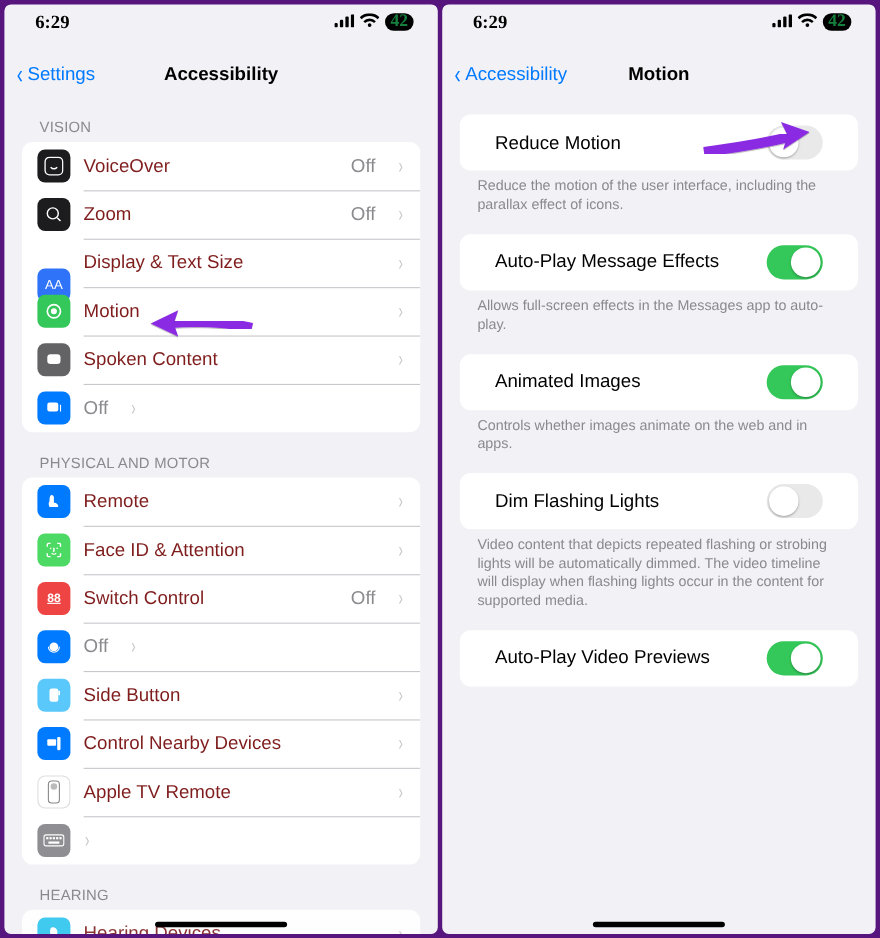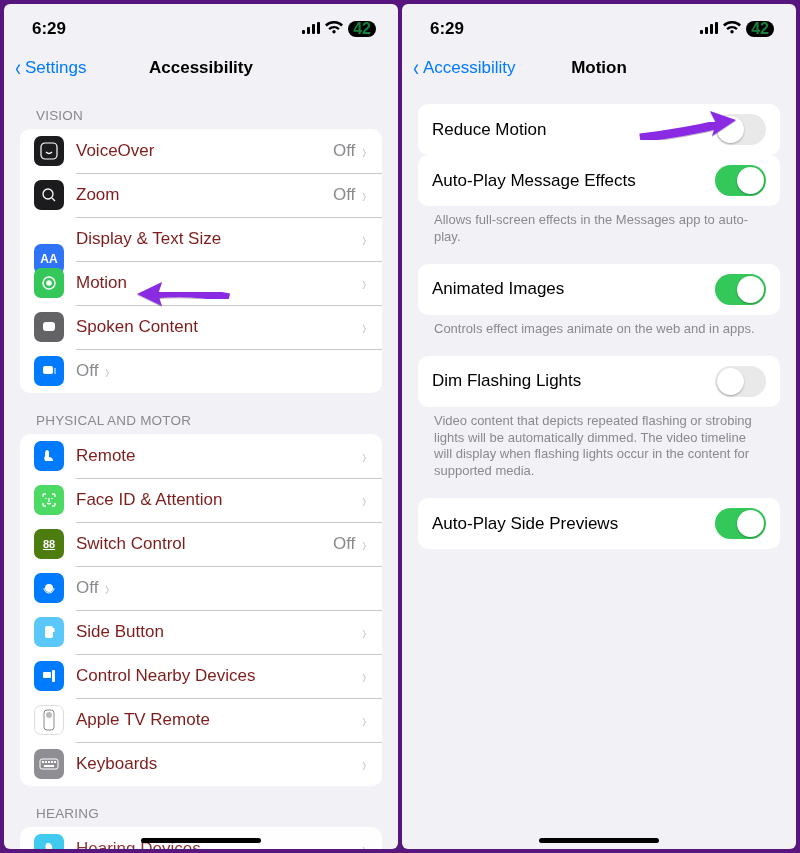--- a/index.html
+++ b/index.html
@@ -20,26 +20,27 @@
     background: #f2f1f6;
     border-radius: 6px;
     display: flex;
     flex-direction: column;
     overflow: hidden;
   }
   
   .status-bar {
     height: 44px;
     display: flex;
-    align-items: center;
+    align-items: flex-start;
     justify-content: space-between;
     padding: 6px 22px 0 28px;
     font-size: 17px;
     font-weight: 600;
     color: #000;
+    font-family: Liberation Serif, serif;
   }
   .status-right { display:flex; align-items:center; gap:5px; }
   .battery-pill {
     background:#000; color:#15803d; font-size:16px; font-weight:700;
     border-radius:8px; padding:1px 5px; line-height:14px;
   }
   
   .nav {
     position: relative;
     height: 40px;
@@ -82,27 +83,27 @@
     content:""; position:absolute; top:0; left:56px; right:0;
     height:0.5px; background:#c7c7cc;
   }
   .row-icon {
     width:30px; height:30px; border-radius:7px;
     display:flex; align-items:center; justify-content:center;
     margin-right:12px; flex:none;
     color:#fff; font-size:15px; font-weight:600;
   }
   .row-label { font-size:17px; color:#7f1d1d; flex:1; }
-  .row-value { font-size:17px; color:#8a8a8e; margin-right:6px; }
+  .row-value { font-size:17px; color:#8a8a8e; margin-right:20px; }
   .row-chevron { color:#c7c7cc; font-size:20px; line-height:1; transform:scaleX(0.6); }
   
   .mgroup { background:#fff; border-radius:10px; overflow:hidden; }
   .mrow {
     display:flex; align-items:center; justify-content:space-between;
-    min-height:44px; padding:10px 14px;
+    min-height:44px; padding:10px 32px;
   }
   .mrow-label { font-size:17px; color:#000; }
   .footer-text {
     font-size:13px; color:#8a8a8e; margin:6px 16px 18px 16px; line-height:1.3;
   }
   
   .toggle { width:51px; height:31px; border-radius:16px; position:relative; flex:none; }
   .toggle-off { background:#e9e9ea; }
   .toggle-on  { background:#34c759; }
   .knob {
@@ -122,21 +123,21 @@
     width:120px; height:5px; border-radius:3px; background:#000;
   }
   
   .ic-gray   { background:#8e8e93; }
   .ic-black  { background:#1c1c1e; }
   .ic-ablue  { background:#2f74f8; }
   .ic-green  { background:#34c759; }
   .ic-dgray  { background:#636366; }
   .ic-bblue  { background:#007aff; }
   .ic-agreen { background:#4cd964; }
-  .ic-88     { background:#4d7c0f;text-decoration:underline; }
+  .ic-88     { background:#ef4444;text-decoration:underline; }
   .ic-lblue  { background:#5ac8fa; }
   .ic-aqua   { background:#2dc6f0; }
   .ic-white  { background:#fff; color:#555; border:0.5px solid #ddd;}
 </style>
 </head>
 <body>
 
 <div class="phone">
 
   <div class="status-bar">
@@ -187,21 +188,21 @@
             <svg width="18" height="18" viewBox="0 0 18 18" fill="none" stroke="#fff" stroke-width="1.3">
               <circle cx="8" cy="8" r="5"></circle>
               <path d="M12 12l3 3"></path>
             </svg>
           </div>
         <span class="row-label">Zoom</span>
         <span class="row-value">Off</span>
         <span class="row-chevron">›</span>
       </div>
       <div class="row">
-        <div class="row-icon ic-ablue" style="font-size:12px;font-weight:700;margin-top:40px;">AA</div>
+        <div class="row-icon ic-ablue" style="font-size:12px;font-weight:400;margin-top:40px;">AA</div>
         <span class="row-label">Display &amp; Text Size</span>
         <span class="row-chevron">›</span>
       </div>
       <div class="row">
         <div class="row-icon ic-green">
             <svg width="18" height="18" viewBox="0 0 18 18" fill="none" stroke="#fff" stroke-width="1.5">
               <circle cx="9" cy="9" r="6"></circle>
               <circle cx="9" cy="9" r="2" fill="#fff"></circle>
             </svg>
           </div>
@@ -300,21 +301,20 @@
             <svg width="20" height="14" viewBox="0 0 20 14" fill="#fff">
               <rect x="1" y="2" width="18" height="10" rx="2" fill="none" stroke="#fff"></rect>
               <rect x="3" y="4" width="2" height="2"></rect>
               <rect x="6" y="4" width="2" height="2"></rect>
               <rect x="9" y="4" width="2" height="2"></rect>
               <rect x="12" y="4" width="2" height="2"></rect>
               <rect x="15" y="4" width="2" height="2"></rect>
               <rect x="5" y="8" width="10" height="2"></rect>
             </svg>
           </div>
-        <span class="row-label">Keyboards</span>
         <span class="row-chevron">›</span>
       </div>
     </div>
 
     <div class="section-header">HEARING</div>
     <div class="group" style="opacity:.9;">
       <div class="row">
         <div class="row-icon ic-aqua">
             <svg width="18" height="18" viewBox="0 0 18 18" fill="#fff">
               <path d="M8 3c3 0 5 3 4 6-1 2-3 2-3 5H7c-2 0-3-3-1-4 0 0-2-7 2-7z"></path>
@@ -374,54 +374,55 @@
   <div class="content" style="padding-top:16px;">
 
     <div class="mgroup">
       <div class="mrow">
         <span class="mrow-label">Reduce Motion</span>
         <div class="toggle toggle-off">
             <div class="knob"></div>
           </div>
       </div>
     </div>
+    <div class="footer-text">Reduce the motion of the user interface, including the parallax effect of icons.</div>
 
     <div class="mgroup">
       <div class="mrow">
         <span class="mrow-label">Auto-Play Message Effects</span>
         <div class="toggle toggle-on">
             <div class="knob"></div>
           </div>
       </div>
     </div>
     <div class="footer-text">Allows full-screen effects in the Messages app to auto-play.</div>
 
     <div class="mgroup">
       <div class="mrow">
         <span class="mrow-label">Animated Images</span>
         <div class="toggle toggle-on">
             <div class="knob"></div>
           </div>
       </div>
     </div>
-    <div class="footer-text">Controls effect images animate on the web and in apps.</div>
+    <div class="footer-text">Controls whether images animate on the web and in apps.</div>
 
     <div class="mgroup">
       <div class="mrow">
         <span class="mrow-label">Dim Flashing Lights</span>
         <div class="toggle toggle-off">
             <div class="knob"></div>
           </div>
       </div>
     </div>
     <div class="footer-text">Video content that depicts repeated flashing or strobing lights will be automatically dimmed. The video timeline will display when flashing lights occur in the content for supported media.</div>
 
     <div class="mgroup">
       <div class="mrow">
-        <span class="mrow-label">Auto-Play Side Previews</span>
+        <span class="mrow-label">Auto-Play Video Previews</span>
         <div class="toggle toggle-on">
             <div class="knob"></div>
           </div>
       </div>
     </div>
 
   </div>
 
   <div class="arrow" style="top:104px; left:230px;">
     <svg width="110" height="40" viewBox="0 0 110 40">

